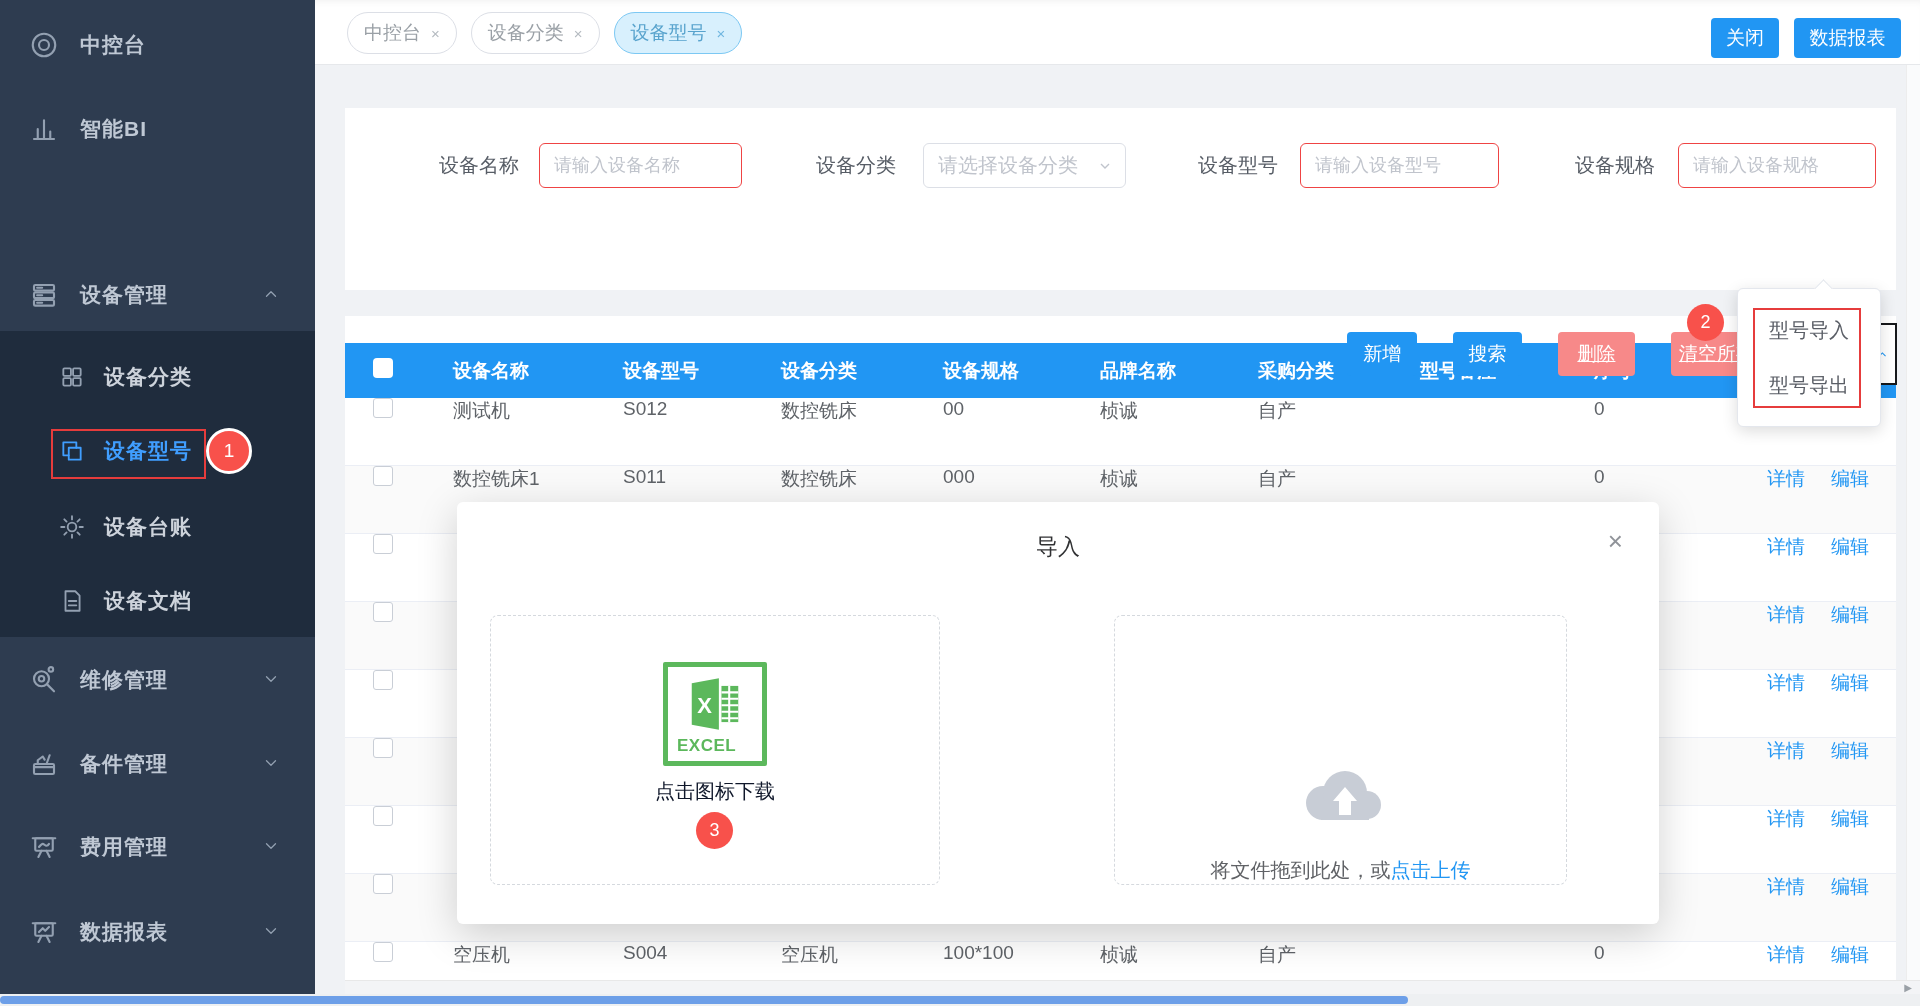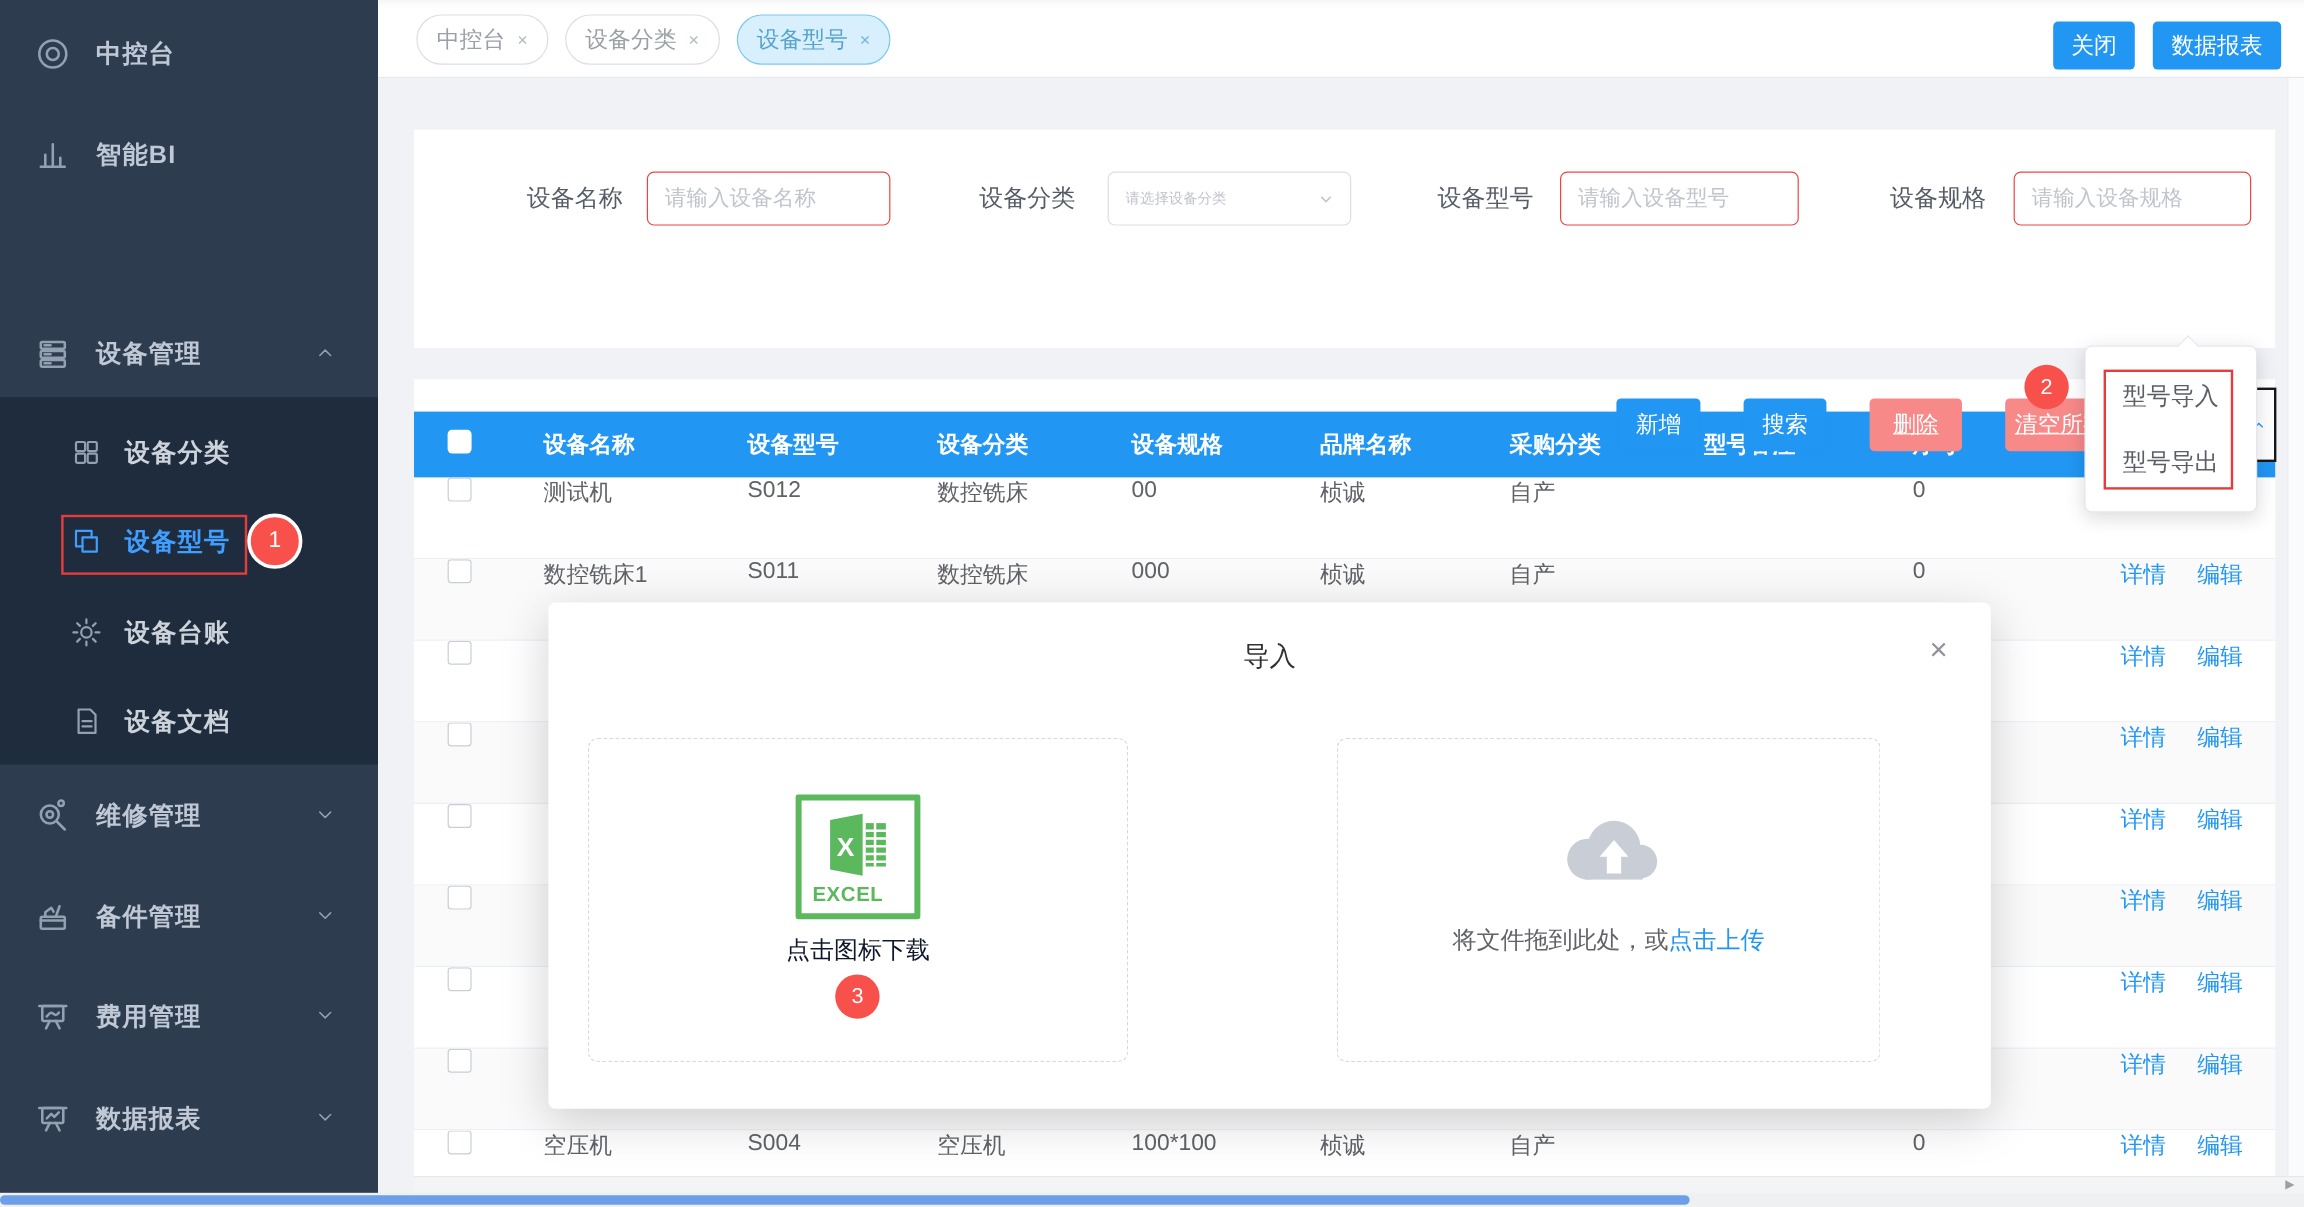--- a/index.html
+++ b/index.html
@@ -33,21 +33,21 @@
   #btn-board{right:19px;width:107px;}
   
   .card1{position:absolute;left:345px;top:108px;width:1551px;height:182px;background:#fff;z-index:2;}
   .fgroup{position:absolute;top:35px;height:45px;display:flex;align-items:center;}
   .flabel{font-size:20px;color:#575d66;}
   .finput{position:absolute;top:35px;height:45px;border:1px solid #ef4444;border-radius:6px;box-sizing:border-box;
           padding:0 14px;font-size:18px;color:#606266;font-family:inherit;outline:none;}
   .finput::placeholder{color:#c0c4cc;}
   .fsel{display:flex;align-items:center;justify-content:space-between;cursor:pointer;position:absolute;top:35px;
         height:45px;border:1px solid #dcdfe6;border-radius:6px;box-sizing:border-box;padding:0 12px 0 14px;}
-  .fsel .ph{font-size:12px;color:#c0c4cc;text-align:center;}
+  .fsel .ph{font-size:20px;color:#c0c4cc;text-align:center;}
   .fsel svg{stroke:#c0c4cc;fill:none;stroke-width:2;}
   .actrow{position:absolute;left:1002px;top:224px;height:44px;display:flex;gap:36px;align-items:center;}
   .btn.act{height:44px;}
   .btn.danger{background:#f78989;text-decoration:underline;}
   .morelink{display:flex;align-items:center;gap:5px;color:#2196f3;font-size:19px;text-decoration:underline;
             border:2px solid #16181b;padding:3px 6px;cursor:pointer;background:#fff;}
   .morelink svg{stroke:#2196f3;fill:none;stroke-width:2;}
   
   .card2{position:absolute;left:345px;top:316px;width:1551px;height:690px;background:#fff;z-index:1;}
   .t-head{position:absolute;left:0;top:27px;width:1551px;height:55px;background:#2196f3;display:flex;
@@ -71,21 +71,21 @@
                    border-left:1px solid #e4e7ed;border-top:1px solid #e4e7ed;transform:rotate(45deg);}
   .dd-item{height:55px;display:flex;align-items:center;justify-content:center;font-size:20px;color:#5a5e66;cursor:pointer;}
   
   .modal{position:absolute;left:457px;top:502px;width:1202px;height:422px;background:#fff;border-radius:6px;
          box-shadow:0 10px 40px rgba(0,0,0,.18);z-index:60;}
   .m-title{position:absolute;left:0;top:30px;width:100%;text-align:center;font-size:22px;color:#303133;}
   .m-close{position:absolute;top:26px;right:36px;font-size:26px;color:#909399;cursor:pointer;line-height:1;}
   .dashbox{position:absolute;top:113px;height:270px;border:1px dashed #d5d9de;border-radius:8px;box-sizing:border-box;
            display:flex;flex-direction:column;align-items:center;cursor:pointer;}
   #box-dl{left:33px;width:450px;}
-  #box-up{left:657px;width:453px;}
+  #box-up{left:657px;width:453px;justify-content:flex-end;}
   .xlwrap{margin-top:46px;width:104px;height:104px;border:5px solid #5cb85c;border-radius:2px;position:relative;
           box-sizing:border-box;display:flex;justify-content:center;}
   .xlwrap .excel-word{position:absolute;left:9px;bottom:5px;font-size:17px;font-weight:bold;color:#5cb85c;letter-spacing:.5px;}
   .dltext{margin-top:12px;font-size:20px;color:#0f172a;}
   .uptext{margin-top:24px;font-size:20px;color:#606266;}
   .uptext .lnk{color:#2196f3;cursor:pointer;}
   
   .ann{position:absolute;z-index:100;pointer-events:none;}
   .rect1{left:51px;top:429px;width:151px;height:46px;border:2px solid #e63c3c;}
   .rect2{left:1753px;top:308px;width:104px;height:96px;border:2px solid #e63c3c;z-index:110;}

